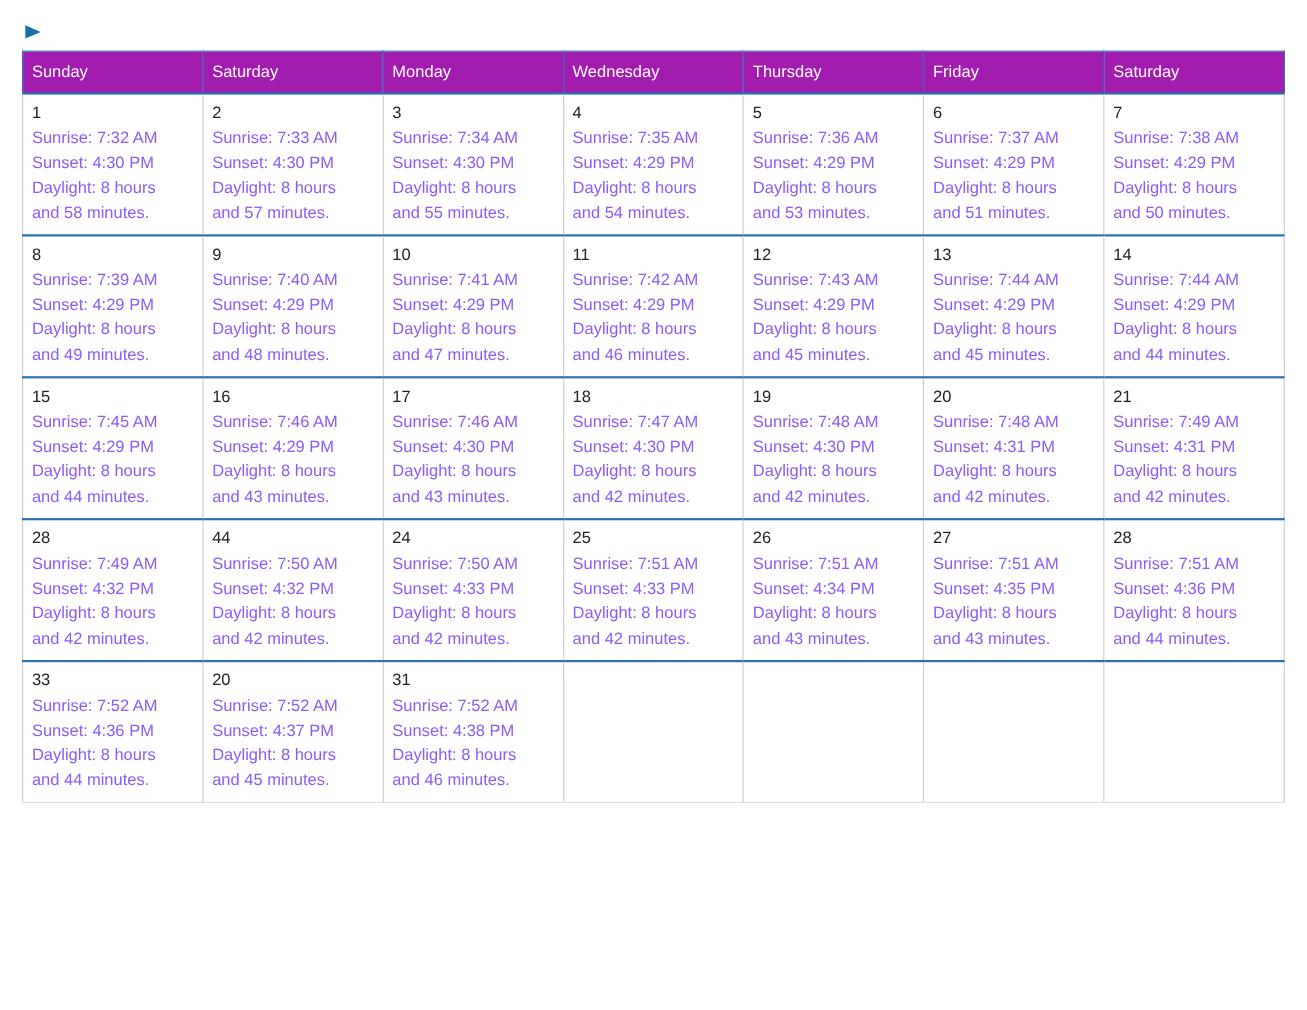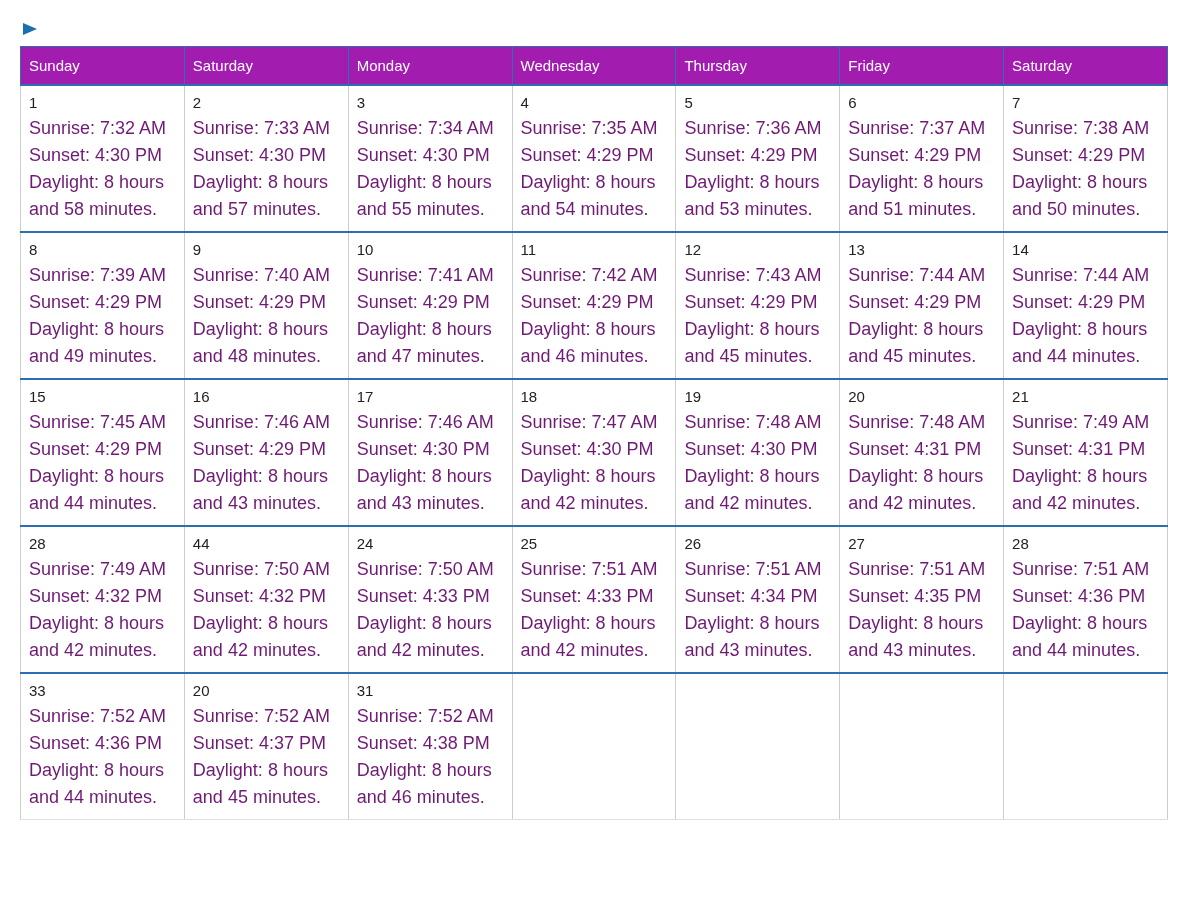--- a/index.html
+++ b/index.html
@@ -74,23 +74,23 @@
       border-top: 2px solid #2a6faf;
     }
     .day-number {
       font-size: 15px;
       font-weight: normal;
       color: #222;
       display: block;
       margin-bottom: 4px;
     }
     .day-info {
-      font-size: 18px;
+      font-size: 15px;
       line-height: 1.5;
-      color: #701a75;
+      color: #8b5cf6;
     }
     .calendar tr td {
       border-bottom: 1px solid #e0e0e0;
     }
   </style>
 </head>
 <body>
 
 <div class="header">
   <div class="logo-wrapper">

